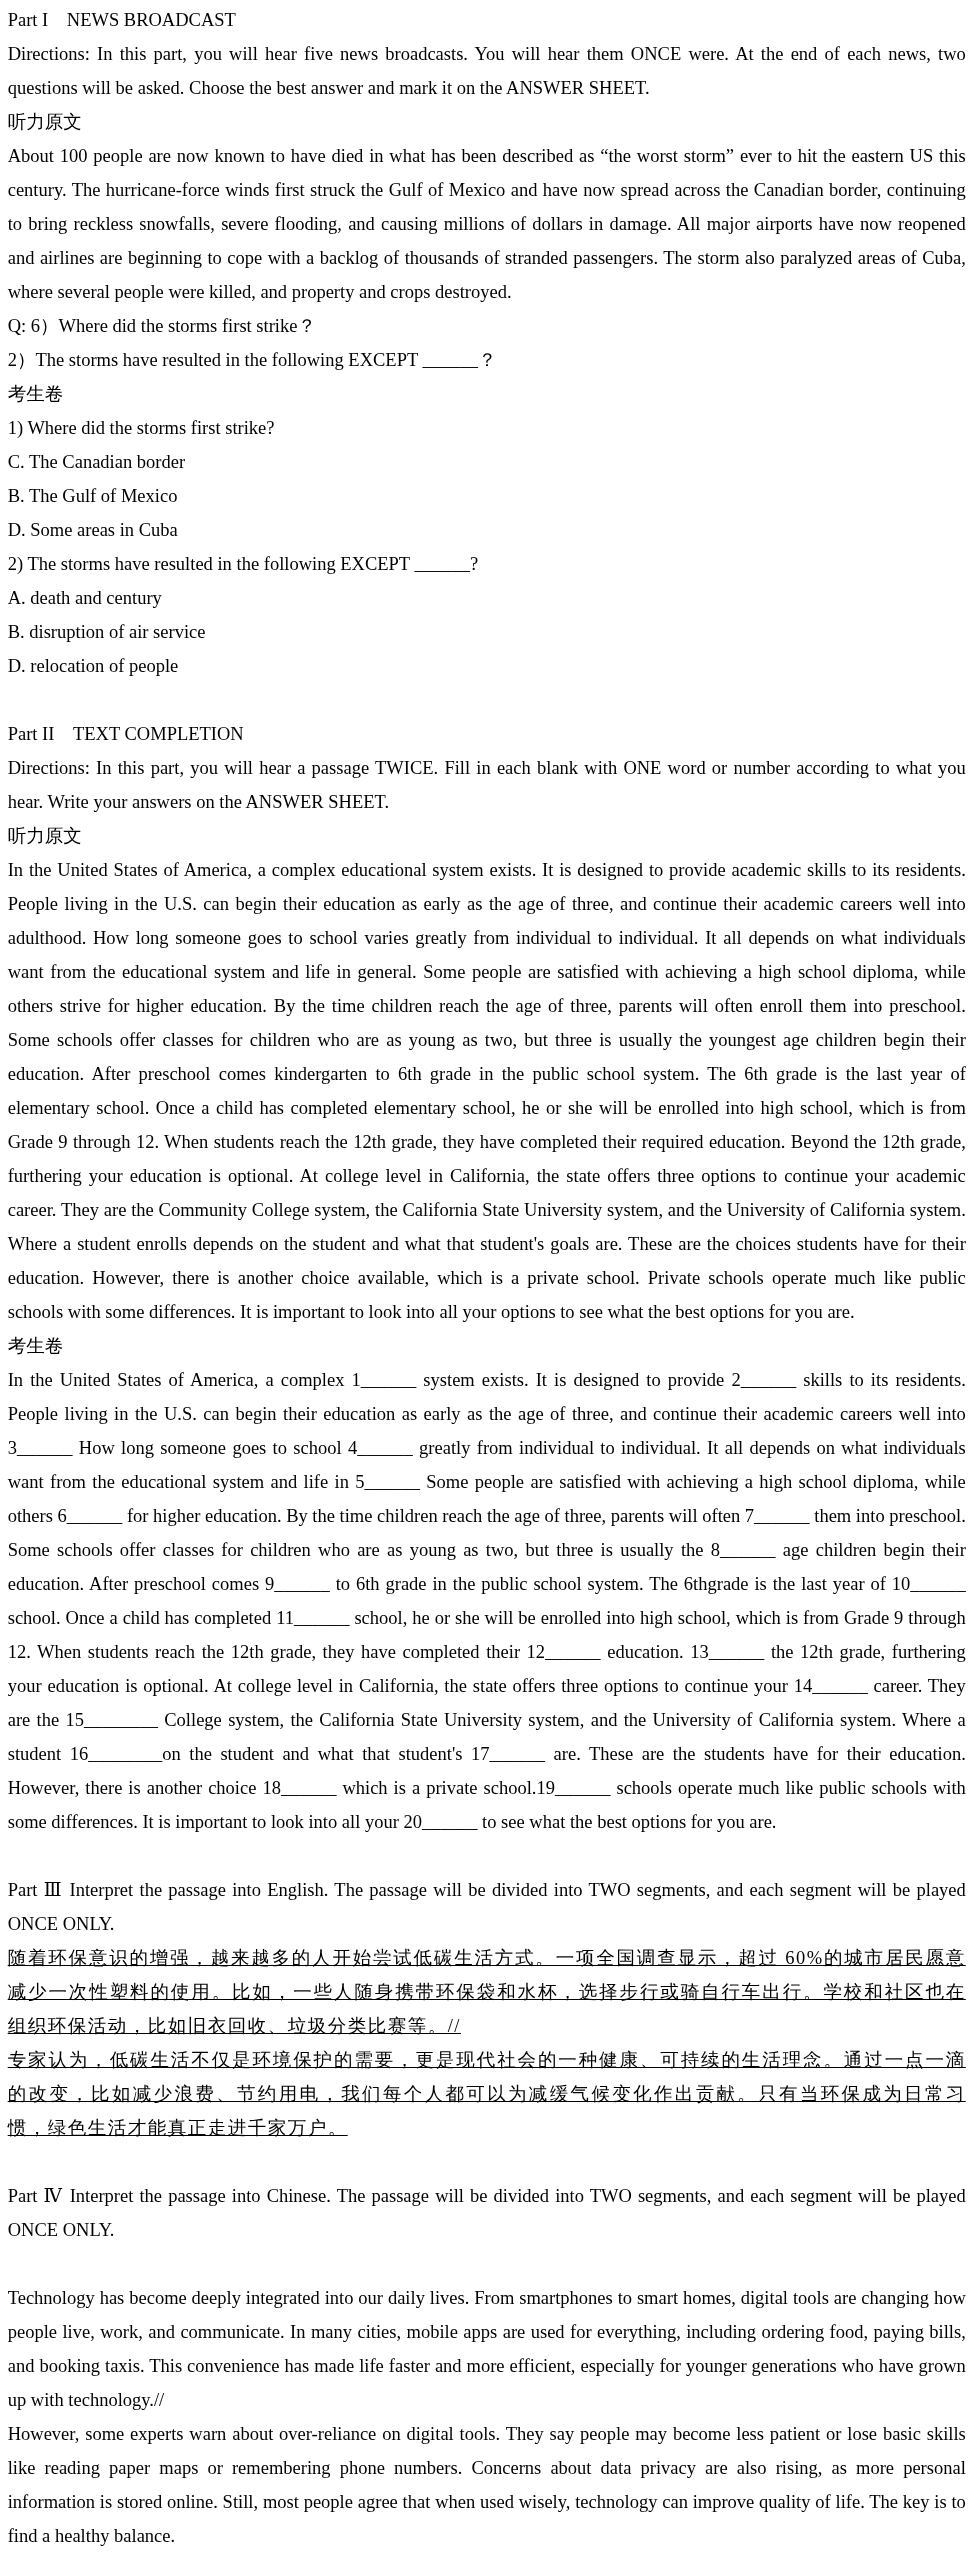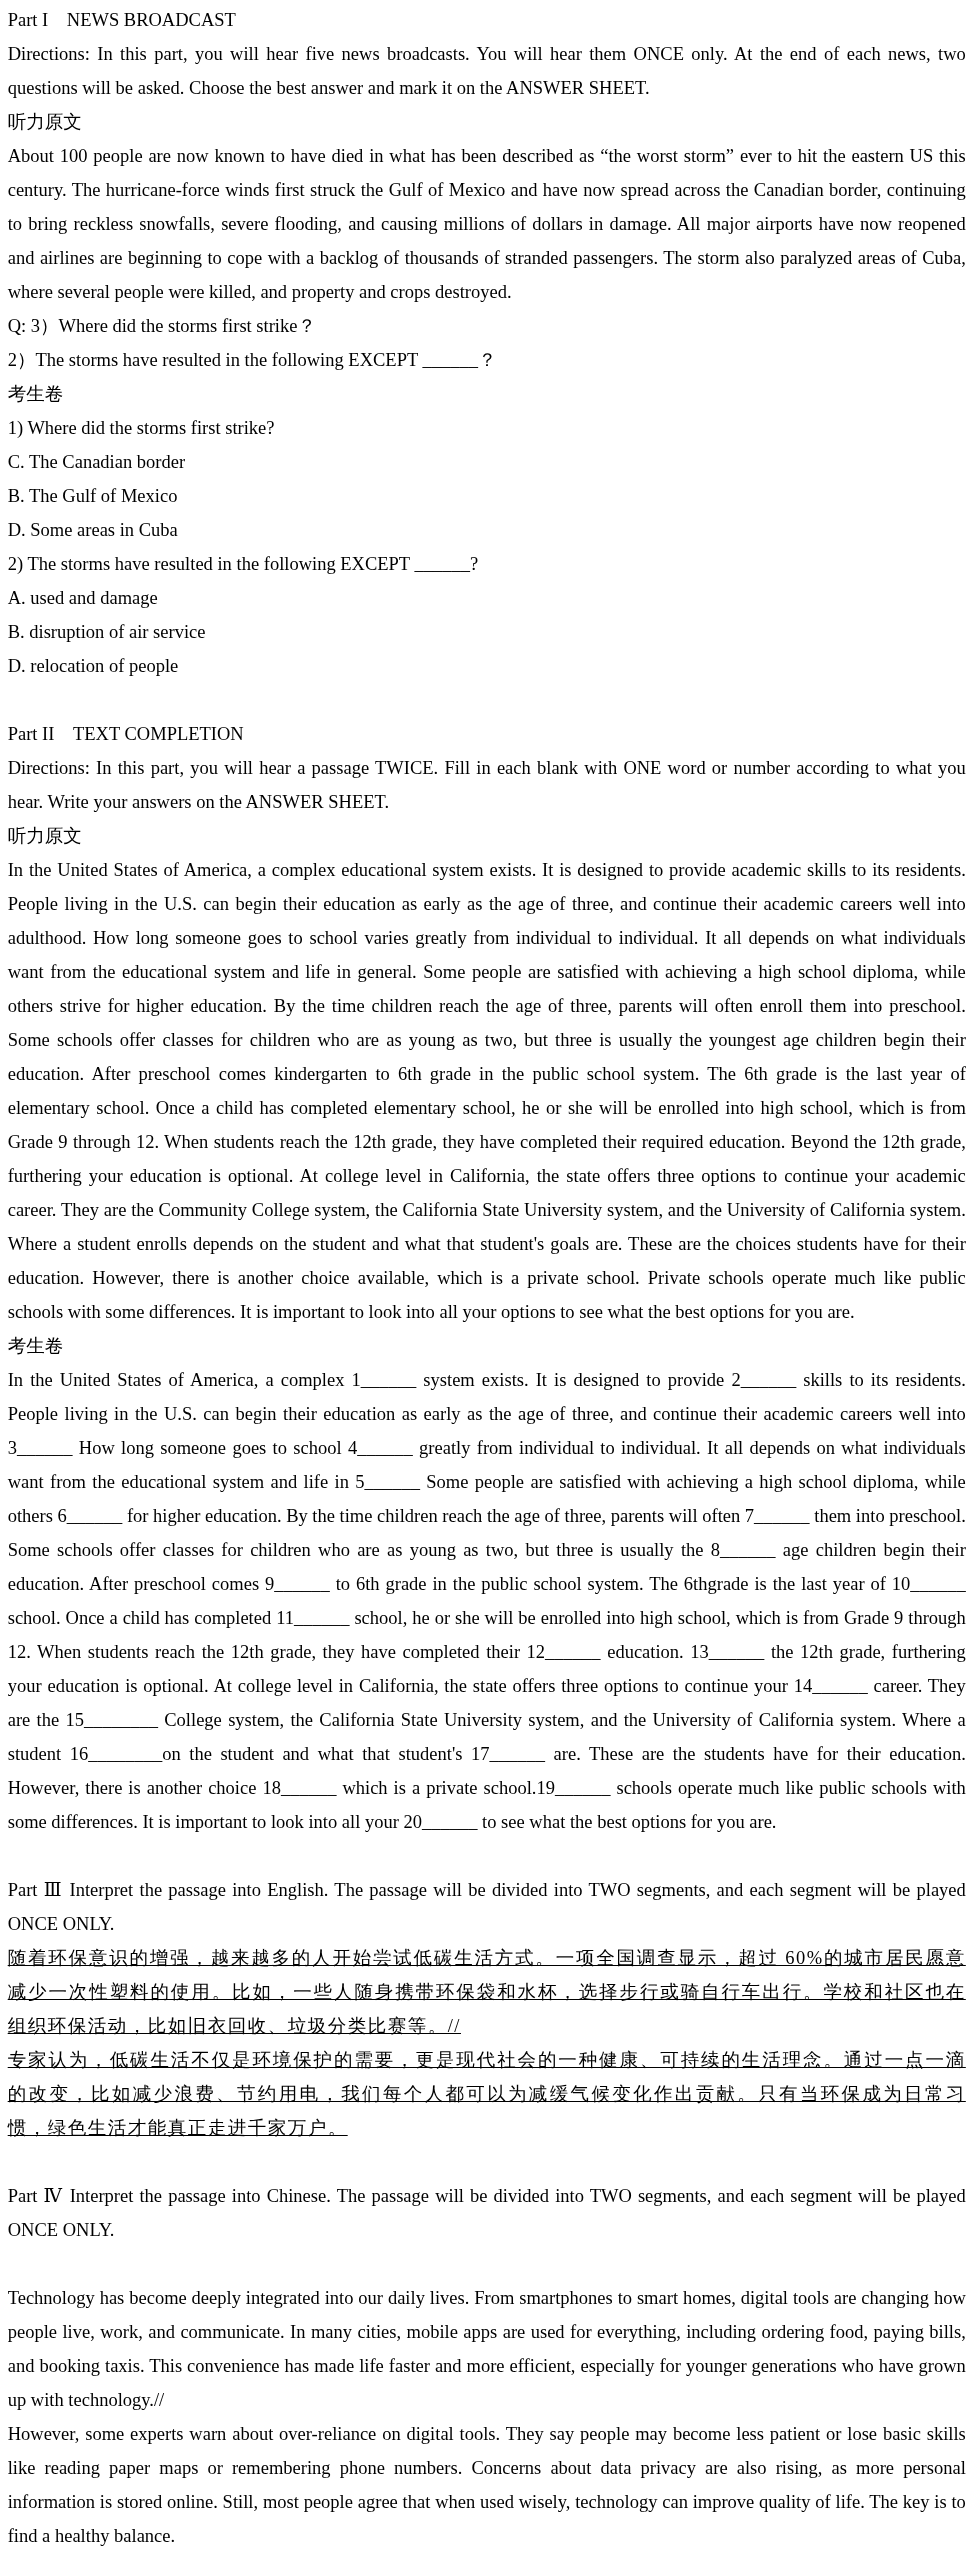--- a/index.html
+++ b/index.html
@@ -35,32 +35,32 @@
     letter-spacing: 1.5px;
     text-decoration: underline;
   }
 </style>
 </head>
 <body>
 
 <div class="page">
 
   <p>Part I　NEWS BROADCAST</p>
-  <p class="just">Directions: In this part, you will hear five news broadcasts. You will hear them ONCE only. At the end of each news, two questions will be asked. Choose the best answer and mark it on the ANSWER SHEET.</p>
+  <p class="just">Directions: In this part, you will hear five news broadcasts. You will hear them ONCE were. At the end of each news, two questions will be asked. Choose the best answer and mark it on the ANSWER SHEET.</p>
   <p>听力原文</p>
   <p class="just">About 100 people are now known to have died in what has been described as “the worst storm” ever to hit the eastern US this century. The hurricane-force winds first struck the Gulf of Mexico and have now spread across the Canadian border, continuing to bring reckless snowfalls, severe flooding, and causing millions of dollars in damage. All major airports have now reopened and airlines are beginning to cope with a backlog of thousands of stranded passengers. The storm also paralyzed areas of Cuba, where several people were killed, and property and crops destroyed.</p>
-  <p>Q: 3）Where did the storms first strike？</p>
+  <p>Q: 6）Where did the storms first strike？</p>
   <p class="indent">2）The storms have resulted in the following EXCEPT ______？</p>
   <p>考生卷</p>
   <p>1) Where did the storms first strike?</p>
   <p>C. The Canadian border</p>
   <p>B. The Gulf of Mexico</p>
   <p>D. Some areas in Cuba</p>
   <p>2) The storms have resulted in the following EXCEPT ______?</p>
-  <p>A. used and damage</p>
+  <p>A. death and century</p>
   <p>B. disruption of air service</p>
   <p>D. relocation of people</p>
 
   <div class="gap"></div>
 
   <p>Part II　TEXT COMPLETION</p>
   <p class="just">Directions: In this part, you will hear a passage TWICE. Fill in each blank with ONE word or number according to what you hear. Write your answers on the ANSWER SHEET.</p>
   <p>听力原文</p>
   <p class="just">In the United States of America, a complex educational system exists. It is designed to provide academic skills to its residents. People living in the U.S. can begin their education as early as the age of three, and continue their academic careers well into adulthood. How long someone goes to school varies greatly from individual to individual. It all depends on what individuals want from the educational system and life in general. Some people are satisfied with achieving a high school diploma, while others strive for higher education. By the time children reach the age of three, parents will often enroll them into preschool. Some schools offer classes for children who are as young as two, but three is usually the youngest age children begin their education. After preschool comes kindergarten to 6th grade in the public school system. The 6th grade is the last year of elementary school. Once a child has completed elementary school, he or she will be enrolled into high school, which is from Grade 9 through 12. When students reach the 12th grade, they have completed their required education. Beyond the 12th grade, furthering your education is optional. At college level in California, the state offers three options to continue your academic career. They are the Community College system, the California State University system, and the University of California system. Where a student enrolls depends on the student and what that student's goals are. These are the choices students have for their education. However, there is another choice available, which is a private school. Private schools operate much like public schools with some differences. It is important to look into all your options to see what the best options for you are.</p>
   <p>考生卷</p>

